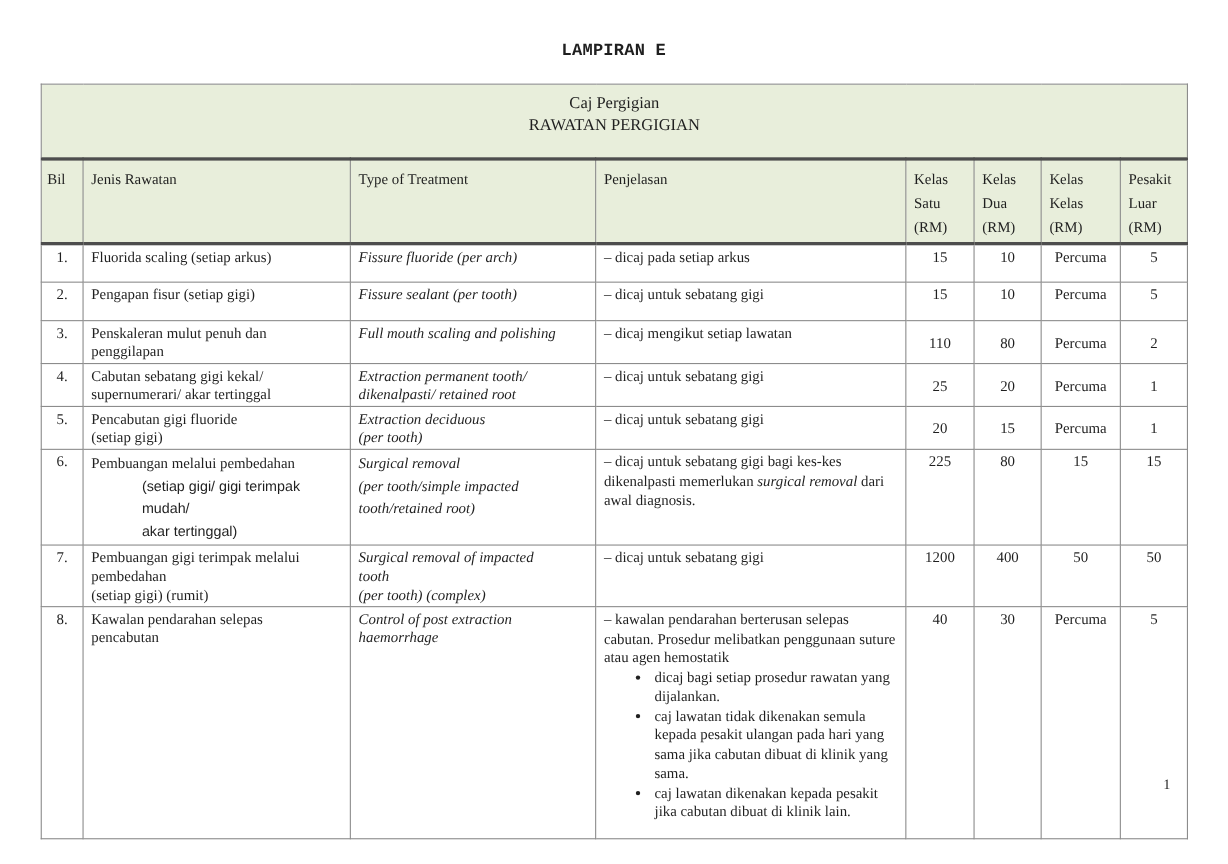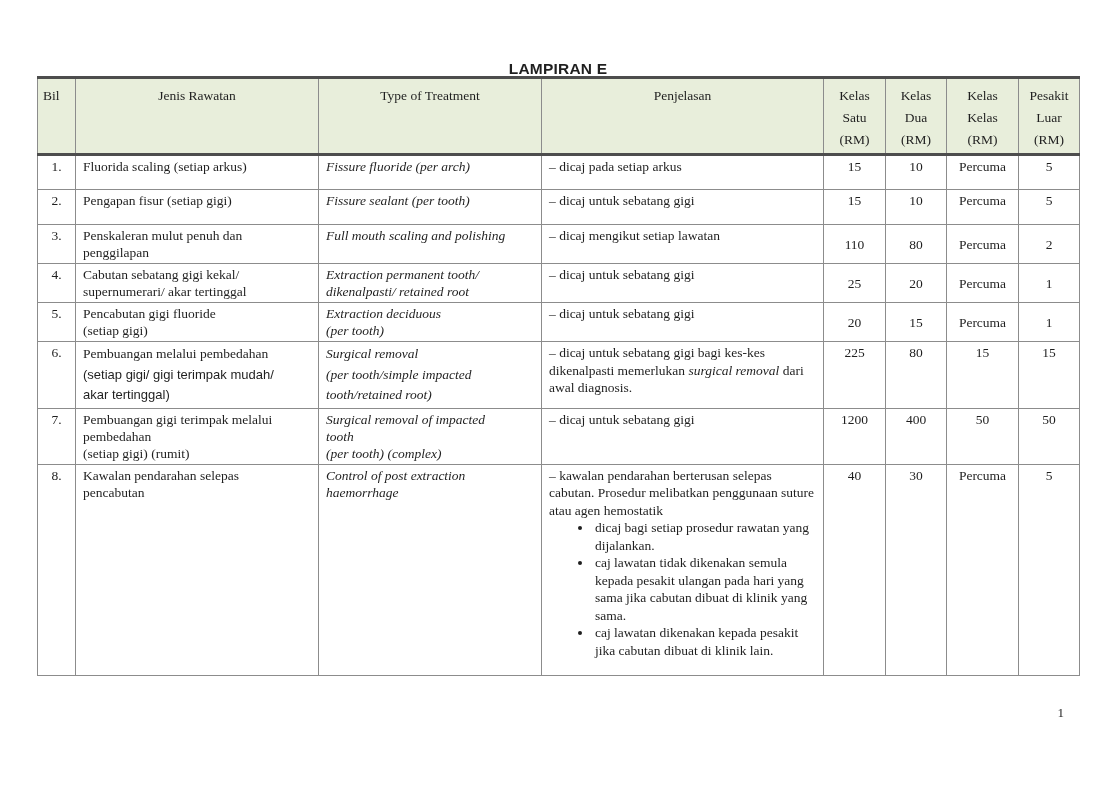--- a/index.html
+++ b/index.html
@@ -13,24 +13,23 @@
     width:1116px;height:785px;
     background:#ffffff;
     position:relative;
     font-family:"Liberation Serif",serif;
     color:var(--text);
     overflow:hidden;
   }
   .doc-title{
     position:absolute;top:37px;left:0;width:1116px;
     text-align:center;
-    font-family:Liberation Sans, sans-serif;
+    font-family:Liberation Mono, monospace;
     font-weight:bold;font-size:15.5px;
     letter-spacing:0.2px;
-    margin-top:23px;
   }
   table.fees{
     position:absolute;left:37px;top:76px;
     width:1042px;
     border-collapse:collapse;
     table-layout:fixed;
     font-size:13.5px;
   }
   table.fees th, table.fees td{
     border:1px solid var(--border-light);
@@ -52,30 +51,30 @@
   tr.header-row th{
     background:var(--header-bg);
     border-top:3px solid var(--border-dark);
     border-bottom:3px solid var(--border-dark);
     height:66px;
     padding-top:6px;
     line-height:22px;
     font-size:13.5px;
   }
   tr.header-row th.align-left{text-align:left;padding-left:5px;margin-left:48px;}
-  tr.header-row th.align-center{text-align:center;}
+  tr.header-row th.align-center{text-align:left;}
   td.cell-bil{text-align:center;font-weight:bold;padding-left:2px;padding-right:2px;}
   td.cell-jenis{padding-left:10px;}
   td.cell-type{font-style:italic;}
   td.cell-fee{text-align:center;padding-left:2px;padding-right:2px;}
   tr.fees-middle td.cell-fee{vertical-align:middle;}
   tr.loose td.cell-jenis .line,
   tr.loose td.cell-type .line{line-height:20.5px;}
   .line{display:block;}
-  .sans{font-family:"Liberation Sans",sans-serif;font-size:13px;}
+  .sans{font-family:"Liberation Sans",sans-serif;font-size:13px;margin-left:46px;}
   ul.bullets{margin:0;padding:0 0 0 44px;}
   ul.bullets li{line-height:17.5px;padding-left:2px;}
   .pen-par{line-height:17.5px;}
   .page-number{
     position:absolute;top:705px;left:1008px;width:56px;
     text-align:right;font-size:13px;
   }
 </style>
 </head>
 <body>
@@ -87,20 +86,26 @@
     <col style="width:38px">
       <col style="width:243px">
       <col style="width:223px">
       <col style="width:282px">
     <col style="width:62px">
       <col style="width:61px">
       <col style="width:72px">
       <col style="width:61px">
   </colgroup>
   <thead>
+    <tr class="title-row">
+      <th colspan="8">
+        <div class="line">Caj Pergigian</div>
+        <div class="line">RAWATAN PERGIGIAN</div>
+      </th>
+    </tr>
     <tr class="header-row" id="header-row">
         <th class="align-left">
           <div class="line">Bil</div>
         </th>
         <th class="align-center">
           <div class="line">Jenis Rawatan</div>
         </th>
         <th class="align-center">
           <div class="line">Type of Treatment</div>
         </th>

